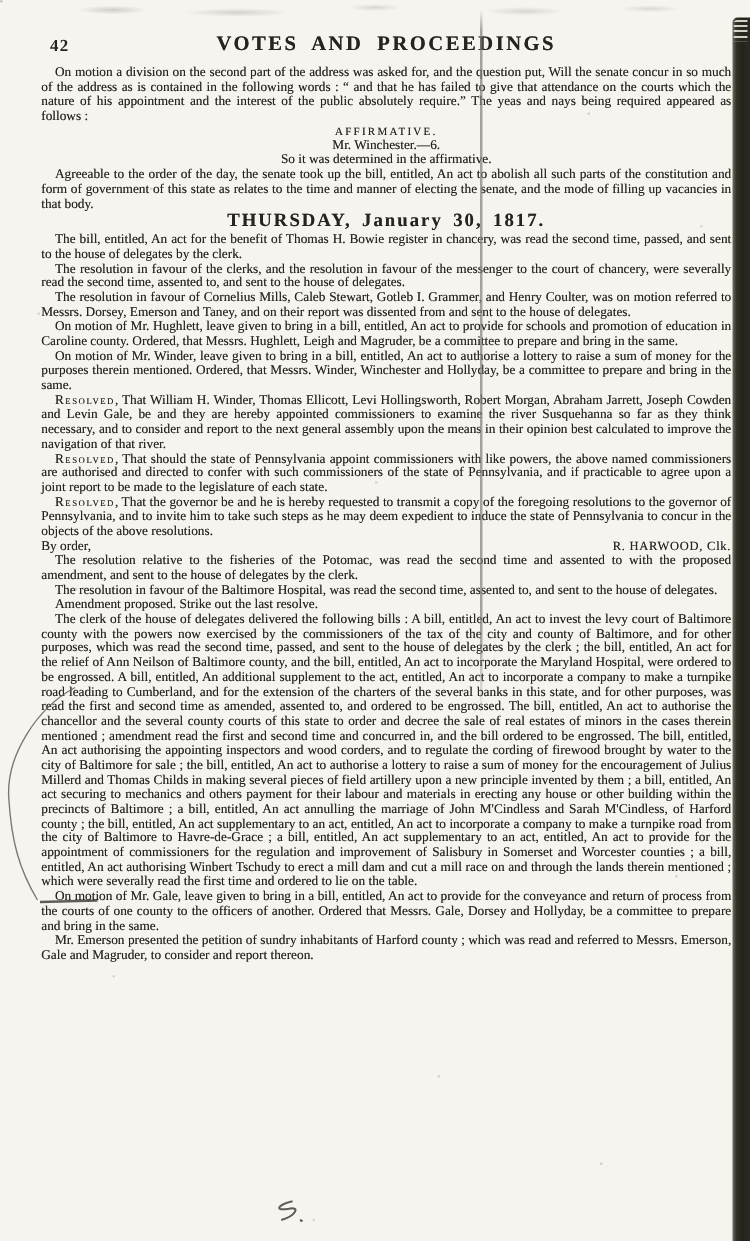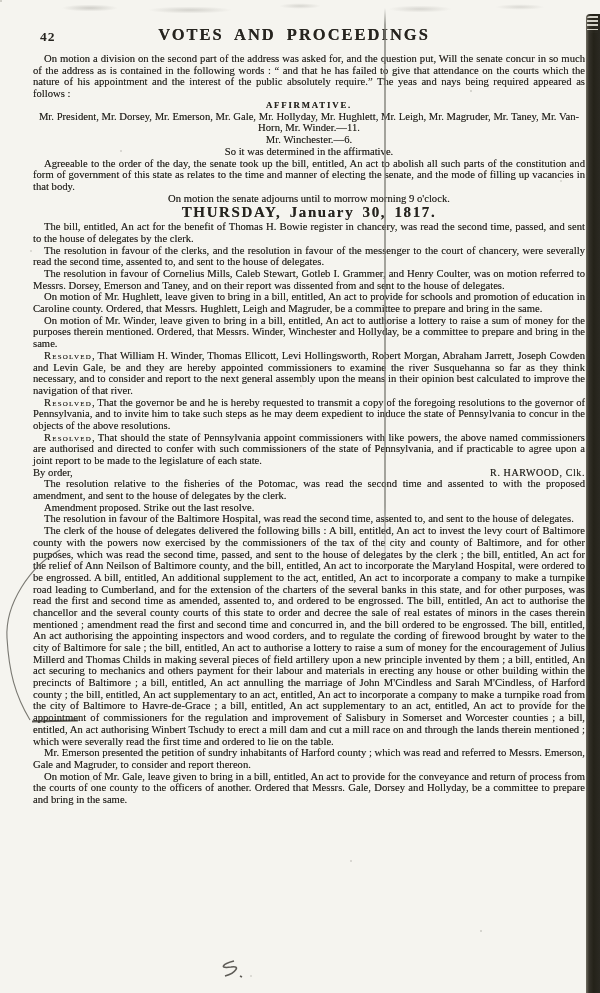--- a/index.html
+++ b/index.html
@@ -17,35 +17,35 @@
       radial-gradient(ellipse 60px 5px at 190px 10px, rgba(110,108,100,.25), transparent 70%),
       radial-gradient(ellipse 30px 4px at 300px 6px, rgba(110,108,100,.22), transparent 70%),
       radial-gradient(ellipse 45px 5px at 420px 9px, rgba(110,108,100,.22), transparent 70%),
       radial-gradient(ellipse 35px 4px at 520px 7px, rgba(110,108,100,.20), transparent 70%);
   }
   .page-number{
     position:absolute;left:40px;top:29px;
     font-weight:bold;font-size:13.5px;letter-spacing:1px;
   }
   .masthead{
-    position:absolute;left:18px;top:25px;width:552px;
+    position:absolute;left:33px;top:25px;width:552px;
     text-align:center;font-weight:bold;font-size:16.5px;
     letter-spacing:2px;word-spacing:5px;
     text-shadow:0 0 .4px rgba(38,36,31,.7);
   }
   .doc-body{
     position:absolute;left:33px;top:53px;width:552px;
     font-size:10.65px;line-height:11.68px;text-align:justify;
     text-shadow:0 0 .35px rgba(38,36,31,.55);
   }
   .doc-body p,.doc-body h2{margin:0;padding:0;}
   .para{text-indent:11px;}
   .center{text-align:center;text-indent:0;}
   .label{
-    font-size:8.8px;font-weight:bold;letter-spacing:1.8px;
+    font-size:8.8px;font-weight:normal;letter-spacing:1.8px;
     text-align:center;line-height:11px;
   }
   .day-heading{
     text-align:center;font-size:15px;font-weight:bold;
     letter-spacing:1.6px;word-spacing:3px;
     margin:8px 0 3px 0;line-height:17px;
   }
   .lead{font-variant:small-caps;letter-spacing:1.2px;}
   .byorder{display:flex;justify-content:space-between;padding-left:292px;}
   .by-right{font-size:10px;letter-spacing:.6px;}
@@ -92,44 +92,42 @@
 
 <div class="page">
   <div class="top-smudge"></div>
 
   <div class="page-number">42</div>
   <div class="masthead">VOTES AND PROCEEDINGS</div>
 
   <div class="doc-body" id="doc-body">
       <p class="para">On motion a division on the second part of the address was asked for, and the question put, Will the senate concur in so much of the address as is contained in the following words : “ and that he has failed to give that attendance on the courts which the nature of his appointment and the interest of the public absolutely require.”  The yeas and nays being required appeared as follows :</p>
       <p class="center label">AFFIRMATIVE.</p>
-      <p class="center">Mr. President, Mr. Dorsey, Mr. Emerson, Mr. Gale, Mr. Hollyday, Mr. Hughlett, Mr. Leigh, Mr. Magruder, Mr. Taney, Mr. Van-Horn, Mr. Winder.—11.</p>
       <p class="center">Mr. Winchester.—6.</p>
       <p class="center">So it was determined in the affirmative.</p>
       <p class="para">Agreeable to the order of the day, the senate took up the bill, entitled, An act to abolish all such parts of the constitution and form of government of this state as relates to the time and manner of electing the senate, and the mode of filling up vacancies in that body.</p>
-      <p class="center">On motion the senate adjourns until to morrow morning 9 o'clock.</p>
       <h2 class="day-heading">THURSDAY, January 30, 1817.</h2>
       <p class="para">The bill, entitled, An act for the benefit of Thomas H. Bowie register in chancery, was read the second time, passed, and sent to the house of delegates by the clerk.</p>
       <p class="para">The resolution in favour of the clerks, and the resolution in favour of the messenger to the court of chancery, were severally read the second time, assented to, and sent to the house of delegates.</p>
       <p class="para">The resolution in favour of Cornelius Mills, Caleb Stewart, Gotleb I. Grammer, and Henry Coulter, was on motion referred to Messrs. Dorsey, Emerson and Taney, and on their report was dissented from and sent to the house of delegates.</p>
       <p class="para">On motion of Mr. Hughlett, leave given to bring in a bill, entitled, An act to provide for schools and promotion of education in Caroline county.  Ordered, that Messrs. Hughlett, Leigh and Magruder, be a committee to prepare and bring in the same.</p>
       <p class="para">On motion of Mr. Winder, leave given to bring in a bill, entitled, An act to authorise a lottery to raise a sum of money for the purposes therein mentioned.  Ordered, that Messrs. Winder, Winchester and Hollyday, be a committee to prepare and bring in the same.</p>
       <p class="para"><span class="lead">Resolved</span><span>, That William H. Winder, Thomas Ellicott, Levi Hollingsworth, Robert Morgan, Abraham Jarrett, Joseph Cowden and Levin Gale, be and they are hereby appointed commissioners to examine the river Susquehanna so far as they think necessary, and to consider and report to the next general assembly upon the means in their opinion best calculated to improve the navigation of that river.</span></p>
+      <p class="para"><span class="lead">Resolved</span><span>, That should the state of Pennsylvania appoint commissioners with like powers, the above named commissioners are authorised and directed to confer with such commissioners of the state of Pennsylvania, and if practicable to agree upon a joint report to be made to the legislature of each state.</span></p>
       <p class="para"><span class="lead">Resolved</span><span>, That the governor be and he is hereby requested to transmit a copy of the foregoing resolutions to the governor of Pennsylvania, and to invite him to take such steps as he may deem expedient to induce the state of Pennsylvania to concur in the objects of the above resolutions.</span></p>
-      <p class="para"><span class="lead">Resolved</span><span>, That should the state of Pennsylvania appoint commissioners with like powers, the above named commissioners are authorised and directed to confer with such commissioners of the state of Pennsylvania, and if practicable to agree upon a joint report to be made to the legislature of each state.</span></p>
       <p class="byorder">
         <span class="by-left">By order,</span>
         <span class="by-right">R. HARWOOD, Clk.</span>
       </p>
       <p class="para">The resolution relative to the fisheries of the Potomac, was read the second time and assented to with the proposed amendment, and sent to the house of delegates by the clerk.</p>
+      <p class="para">The resolution in favour of the Baltimore Hospital, was read the second time, assented to, and sent to the house of delegates.</p>
       <p class="para">Amendment proposed.  Strike out the last resolve.</p>
-      <p class="para">The resolution in favour of the Baltimore Hospital, was read the second time, assented to, and sent to the house of delegates.</p>
       <p class="para">The clerk of the house of delegates delivered the following bills : A bill, entitled, An act to invest the levy court of Baltimore county with the powers now exercised by the commissioners of the tax of the city and county of Baltimore, and for other purposes, which was read the second time, passed, and sent to the house of delegates by the clerk ; the bill, entitled, An act for the relief of Ann Neilson of Baltimore county, and the bill, entitled, An act to incorporate the Maryland Hospital, were ordered to be engrossed. A bill, entitled, An additional supplement to the act, entitled, An act to incorporate a company to make a turnpike road leading to Cumberland, and for the extension of the charters of the several banks in this state, and for other purposes, was read the first and second time as amended, assented to, and ordered to be engrossed.  The bill, entitled, An act to authorise the chancellor and the several county courts of this state to order and decree the sale of real estates of minors in the cases therein mentioned ; amendment read the first and second time and concurred in, and the bill ordered to be engrossed.  The bill, entitled, An act authorising the appointing inspectors and wood corders, and to regulate the cording of firewood brought by water to the city of Baltimore for sale ; the bill, entitled, An act to authorise a lottery to raise a sum of money for the encouragement of Julius Millerd and Thomas Childs in making several pieces of field artillery upon a new principle invented by them ; a bill, entitled, An act securing to mechanics and others payment for their labour and materials in erecting any house or other building within the precincts of Baltimore ; a bill, entitled, An act annulling the marriage of John M'Cindless and Sarah M'Cindless, of Harford county ; the bill, entitled, An act supplementary to an act, entitled, An act to incorporate a company to make a turnpike road from the city of Baltimore to Havre-de-Grace ; a bill, entitled, An act supplementary to an act, entitled, An act to provide for the appointment of commissioners for the regulation and improvement of Salisbury in Somerset and Worcester counties ; a bill, entitled, An act authorising Winbert Tschudy to erect a mill dam and cut a mill race on and through the lands therein mentioned ; which were severally read the first time and ordered to lie on the table.</p>
+      <p class="para">On motion of Mr. Gale, leave given to bring in a bill, entitled, An act to provide for the conveyance and return of process from the courts of one county to the officers of another.  Ordered that Messrs. Gale, Dorsey and Hollyday, be a committee to prepare and bring in the same.</p>
       <p class="para">Mr. Emerson presented the petition of sundry inhabitants of Harford county ; which was read and referred to Messrs. Emerson, Gale and Magruder, to consider and report thereon.</p>
-      <p class="para">On motion of Mr. Gale, leave given to bring in a bill, entitled, An act to provide for the conveyance and return of process from the courts of one county to the officers of another.  Ordered that Messrs. Gale, Dorsey and Hollyday, be a committee to prepare and bring in the same.</p>
     </div>
 
   <div class="fold-line"></div>
 
   <div class="book-edge">
     <div class="page-streaks"></div>
   </div>
 
   <svg class="pencil-arc" width="70" height="190" viewBox="0 0 70 190">
     <path d="M60,10 C30,26 5,64 7,98 C9,132 15,155 30,180" stroke="#63615a" stroke-width="1.1" fill="none" opacity="0.85"></path>

